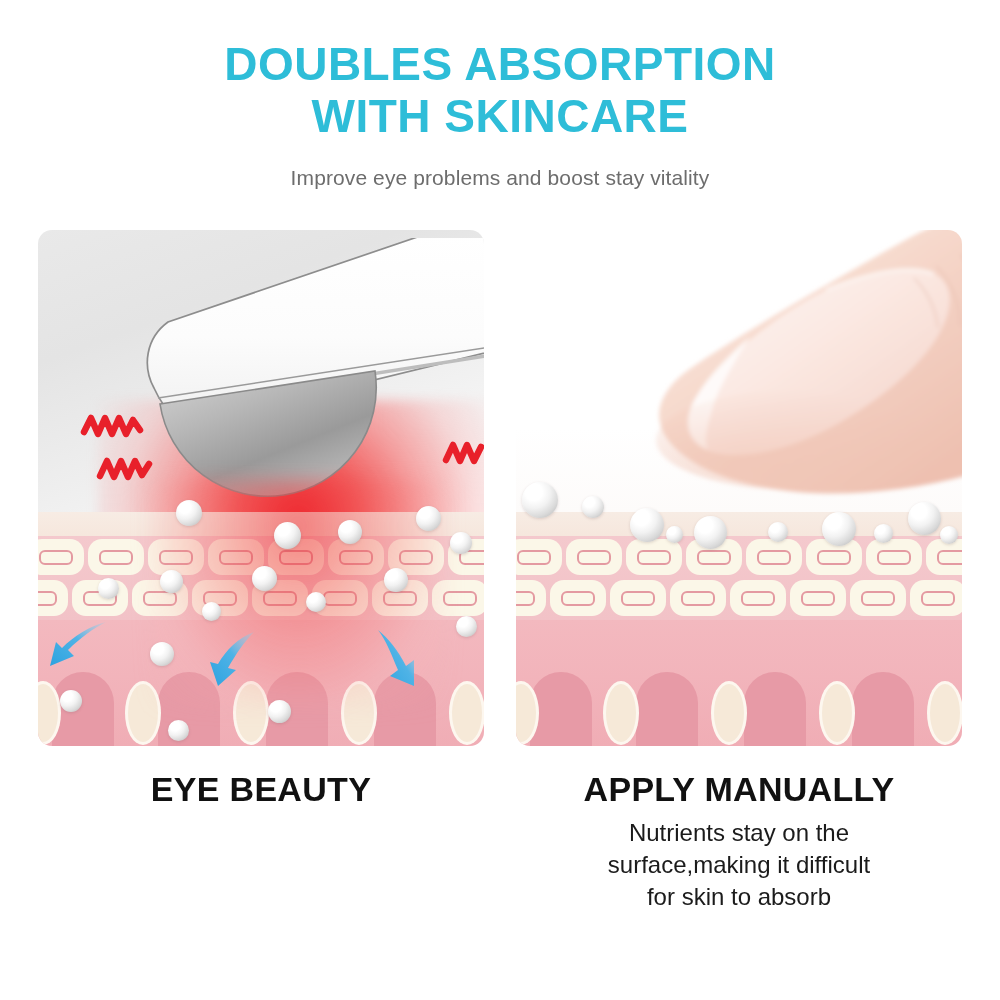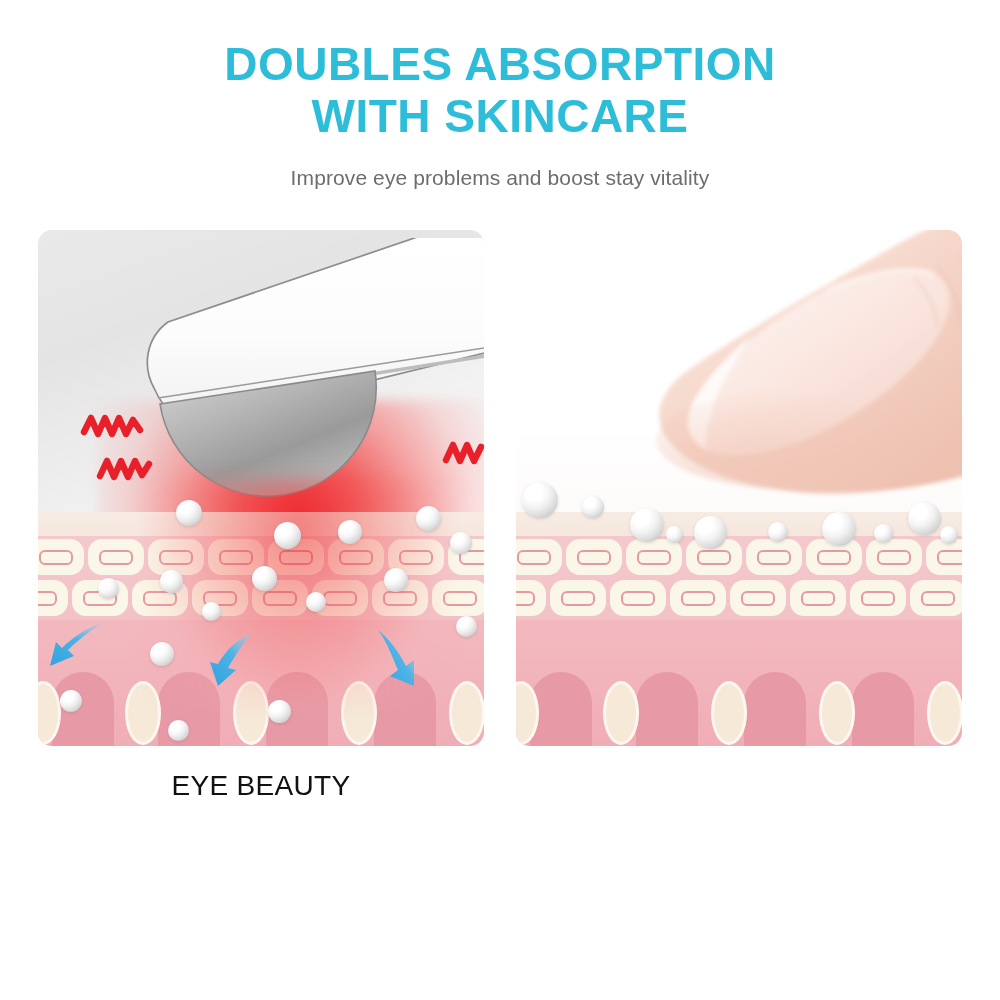--- a/index.html
+++ b/index.html
@@ -252,22 +252,22 @@
     top: 770px;
     width: 924px;
     display: flex;
     justify-content: space-between;
   }
   .caption {
     width: 446px;
     text-align: center;
   }
   .cap-title {
-    font-size: 28px;
-    font-weight: normal;
+    font-size: 34px;
+    font-weight: bold;
     color: #111111;
     margin: 0;
     letter-spacing: 0.3px;
   }
   .cap-body {
     font-size: 24px;
     font-weight: 400;
     color: #1b1b1b;
     margin: 0;
     padding-top: 8px;
@@ -594,16 +594,20 @@
       <div class="pearl" style="left:424px; top:296px; width:18px; height:18px;"></div>
       <div class="pearl" style="left:150px; top:296px; width:17px; height:17px;"></div>
     </div>
   </div>
 
   <div class="captions">
     <div class="caption">
       <p class="cap-title">EYE BEAUTY</p>
     </div>
     <div class="caption">
+      <p class="cap-title">APPLY MANUALLY</p>
+      <p class="cap-body">Nutrients stay on the
+surface,making it difficult
+for skin to absorb</p>
     </div>
   </div>
 
 </div>
 
 </body></html>

